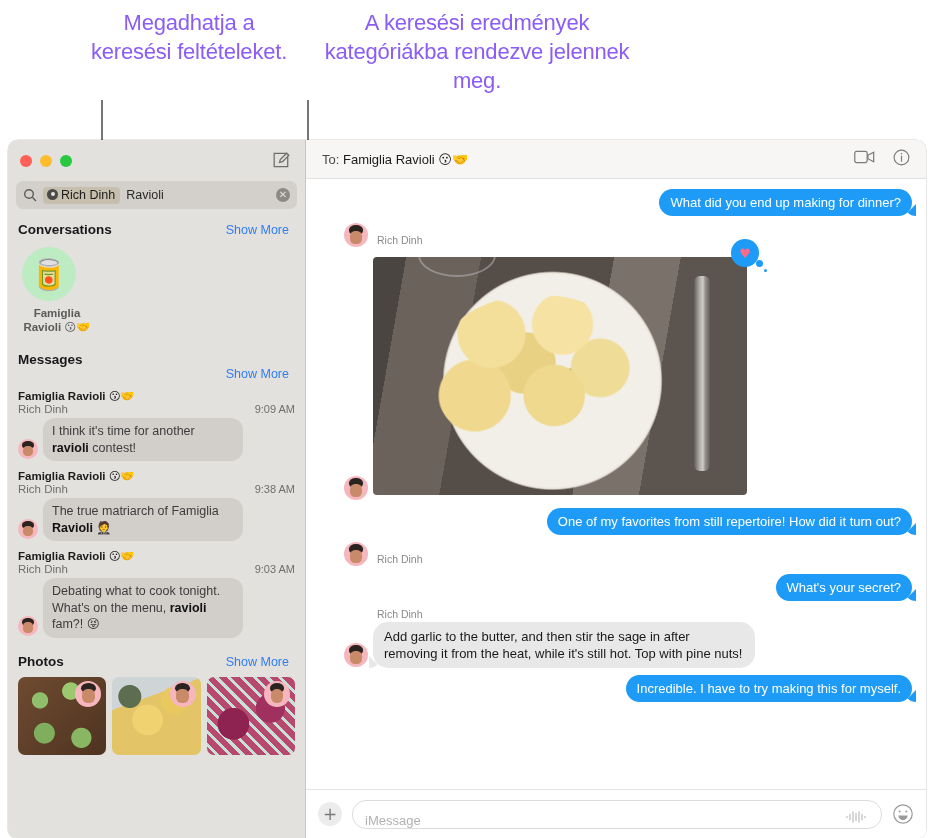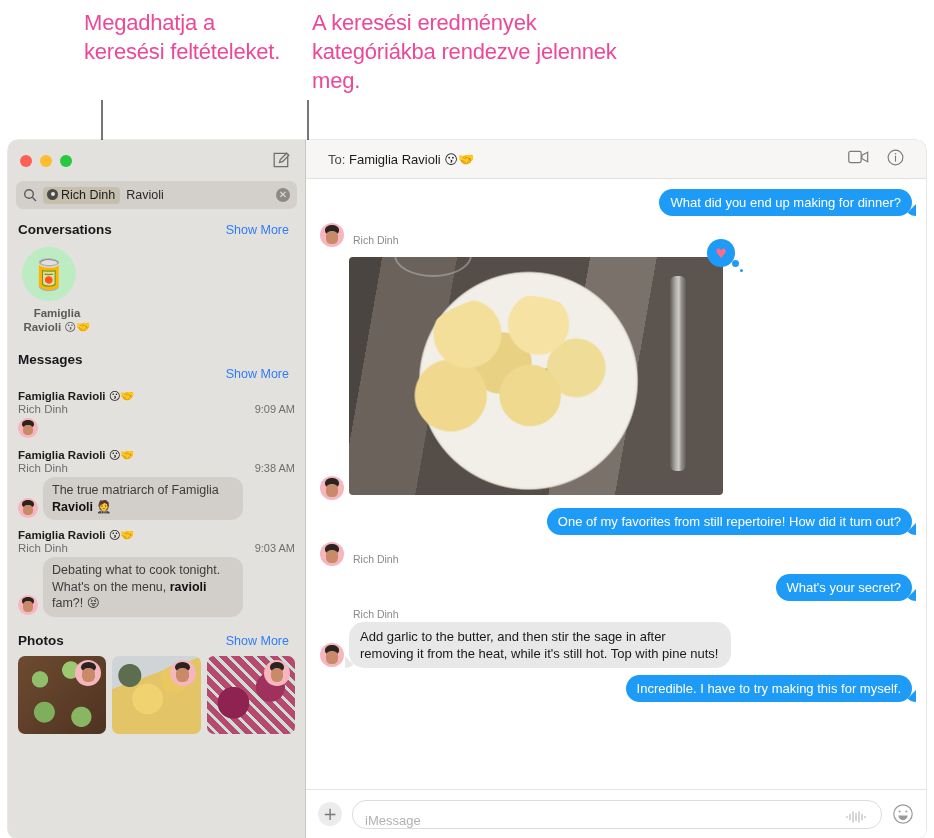--- a/index.html
+++ b/index.html
@@ -5,21 +5,21 @@
   html,body{margin:0;padding:0;}
   body{
     width:934px;height:838px;overflow:hidden;
     background:#ffffff;
     font-family:"Liberation Sans","DejaVu Sans",sans-serif;
     -webkit-font-smoothing:antialiased;
   }
   .stage{position:relative;width:934px;height:838px;}
 
   
-  .callout{position:absolute;font-size:22px;line-height:29px;color:#ec4899;letter-spacing:-0.2px;}
+  .callout{position:absolute;font-size:22px;line-height:29px;color:#8b5cf6;letter-spacing:-0.2px;text-align:center;}
   #callout-1{left:84px;top:8px;width:210px;}
   #callout-2{left:312px;top:8px;width:330px;}
   .leader{position:absolute;background:#767676;}
 
   
   .window{
     position:absolute;left:8px;top:140px;width:918px;height:698px;
     background:#ffffff;border-radius:10px 10px 8px 8px;
     box-shadow:0 0 0 0.5px rgba(0,0,0,0.18);
     overflow:hidden;display:flex;
@@ -80,26 +80,26 @@
     font-size:12.5px;line-height:16.5px;color:#3c3c3c;max-width:182px;}
   .bub-grey b{color:#111;font-weight:bold;}
 
   .photos-row{display:flex;gap:6px;padding:2px 10px 0 10px;}
   .photo{width:89px;height:78px;border-radius:7px;position:relative;overflow:hidden;}
   .photo .tag{position:absolute;right:5px;top:4px;width:26px;height:26px;border-radius:50%;}
 
   
   .pane{flex:1;display:flex;flex-direction:column;background:#fff;min-width:0;}
   .pane-head{height:38px;background:#f7f6f5;border-bottom:1px solid #e2e0de;
-    display:flex;align-items:center;padding:0 22px;}
+    display:flex;align-items:center;padding:0 16px;}
   .pane-to{font-size:13px;color:#1c1c1c;}
   .pane-to .lbl{color:#4a4a4a;}
   .pane-icons{margin-left:auto;display:flex;align-items:center;gap:18px;color:#7b7b7b;}
 
-  .thread{flex:1;overflow:hidden;padding:10px 14px 0 14px;position:relative;}
+  .thread{flex:1;overflow:hidden;padding:10px 14px 0 14px;position:relative;margin-left:24px;}
   .line{display:flex;margin-bottom:7px;align-items:flex-end;}
   .line.out{justify-content:flex-end;}
   .bub-blue{background:#1d9bf6;color:#fff;border-radius:15px;padding:5px 11px;
     font-size:13px;line-height:17px;max-width:420px;position:relative;}
   .bub-blue::after{content:"";position:absolute;right:-4px;bottom:0;width:12px;height:12px;
     background:#1d9bf6;border-bottom-left-radius:12px;
     clip-path:polygon(100% 0,100% 100%,0 100%);}
   .in-group{display:flex;align-items:flex-end;gap:5px;}
   .in-av{width:24px;height:24px;border-radius:50%;flex:0 0 24px;margin-bottom:1px;}
   .in-col{display:flex;flex-direction:column;}
@@ -251,20 +251,21 @@
       <div class="msg-row">
         <div class="msg-meta">
           <span class="msg-chat">Famiglia Ravioli 😗🤝</span>
         </div>
         <div class="msg-meta">
           <span class="msg-sender">Rich Dinh</span>
           <span class="msg-time">9:09 AM</span>
         </div>
         <div class="msg-body">
           <span class="mini-av face"></span>
+          <span class="bub-grey"><span>I think it's time for another </span><b>ravioli</b><span> contest!</span></span>
         </div>
       </div>
 
       <div class="msg-row" style="padding-top:8px;">
         <div class="msg-meta">
           <span class="msg-chat">Famiglia Ravioli 😗🤝</span>
         </div>
         <div class="msg-meta">
           <span class="msg-sender">Rich Dinh</span>
           <span class="msg-time">9:38 AM</span>

